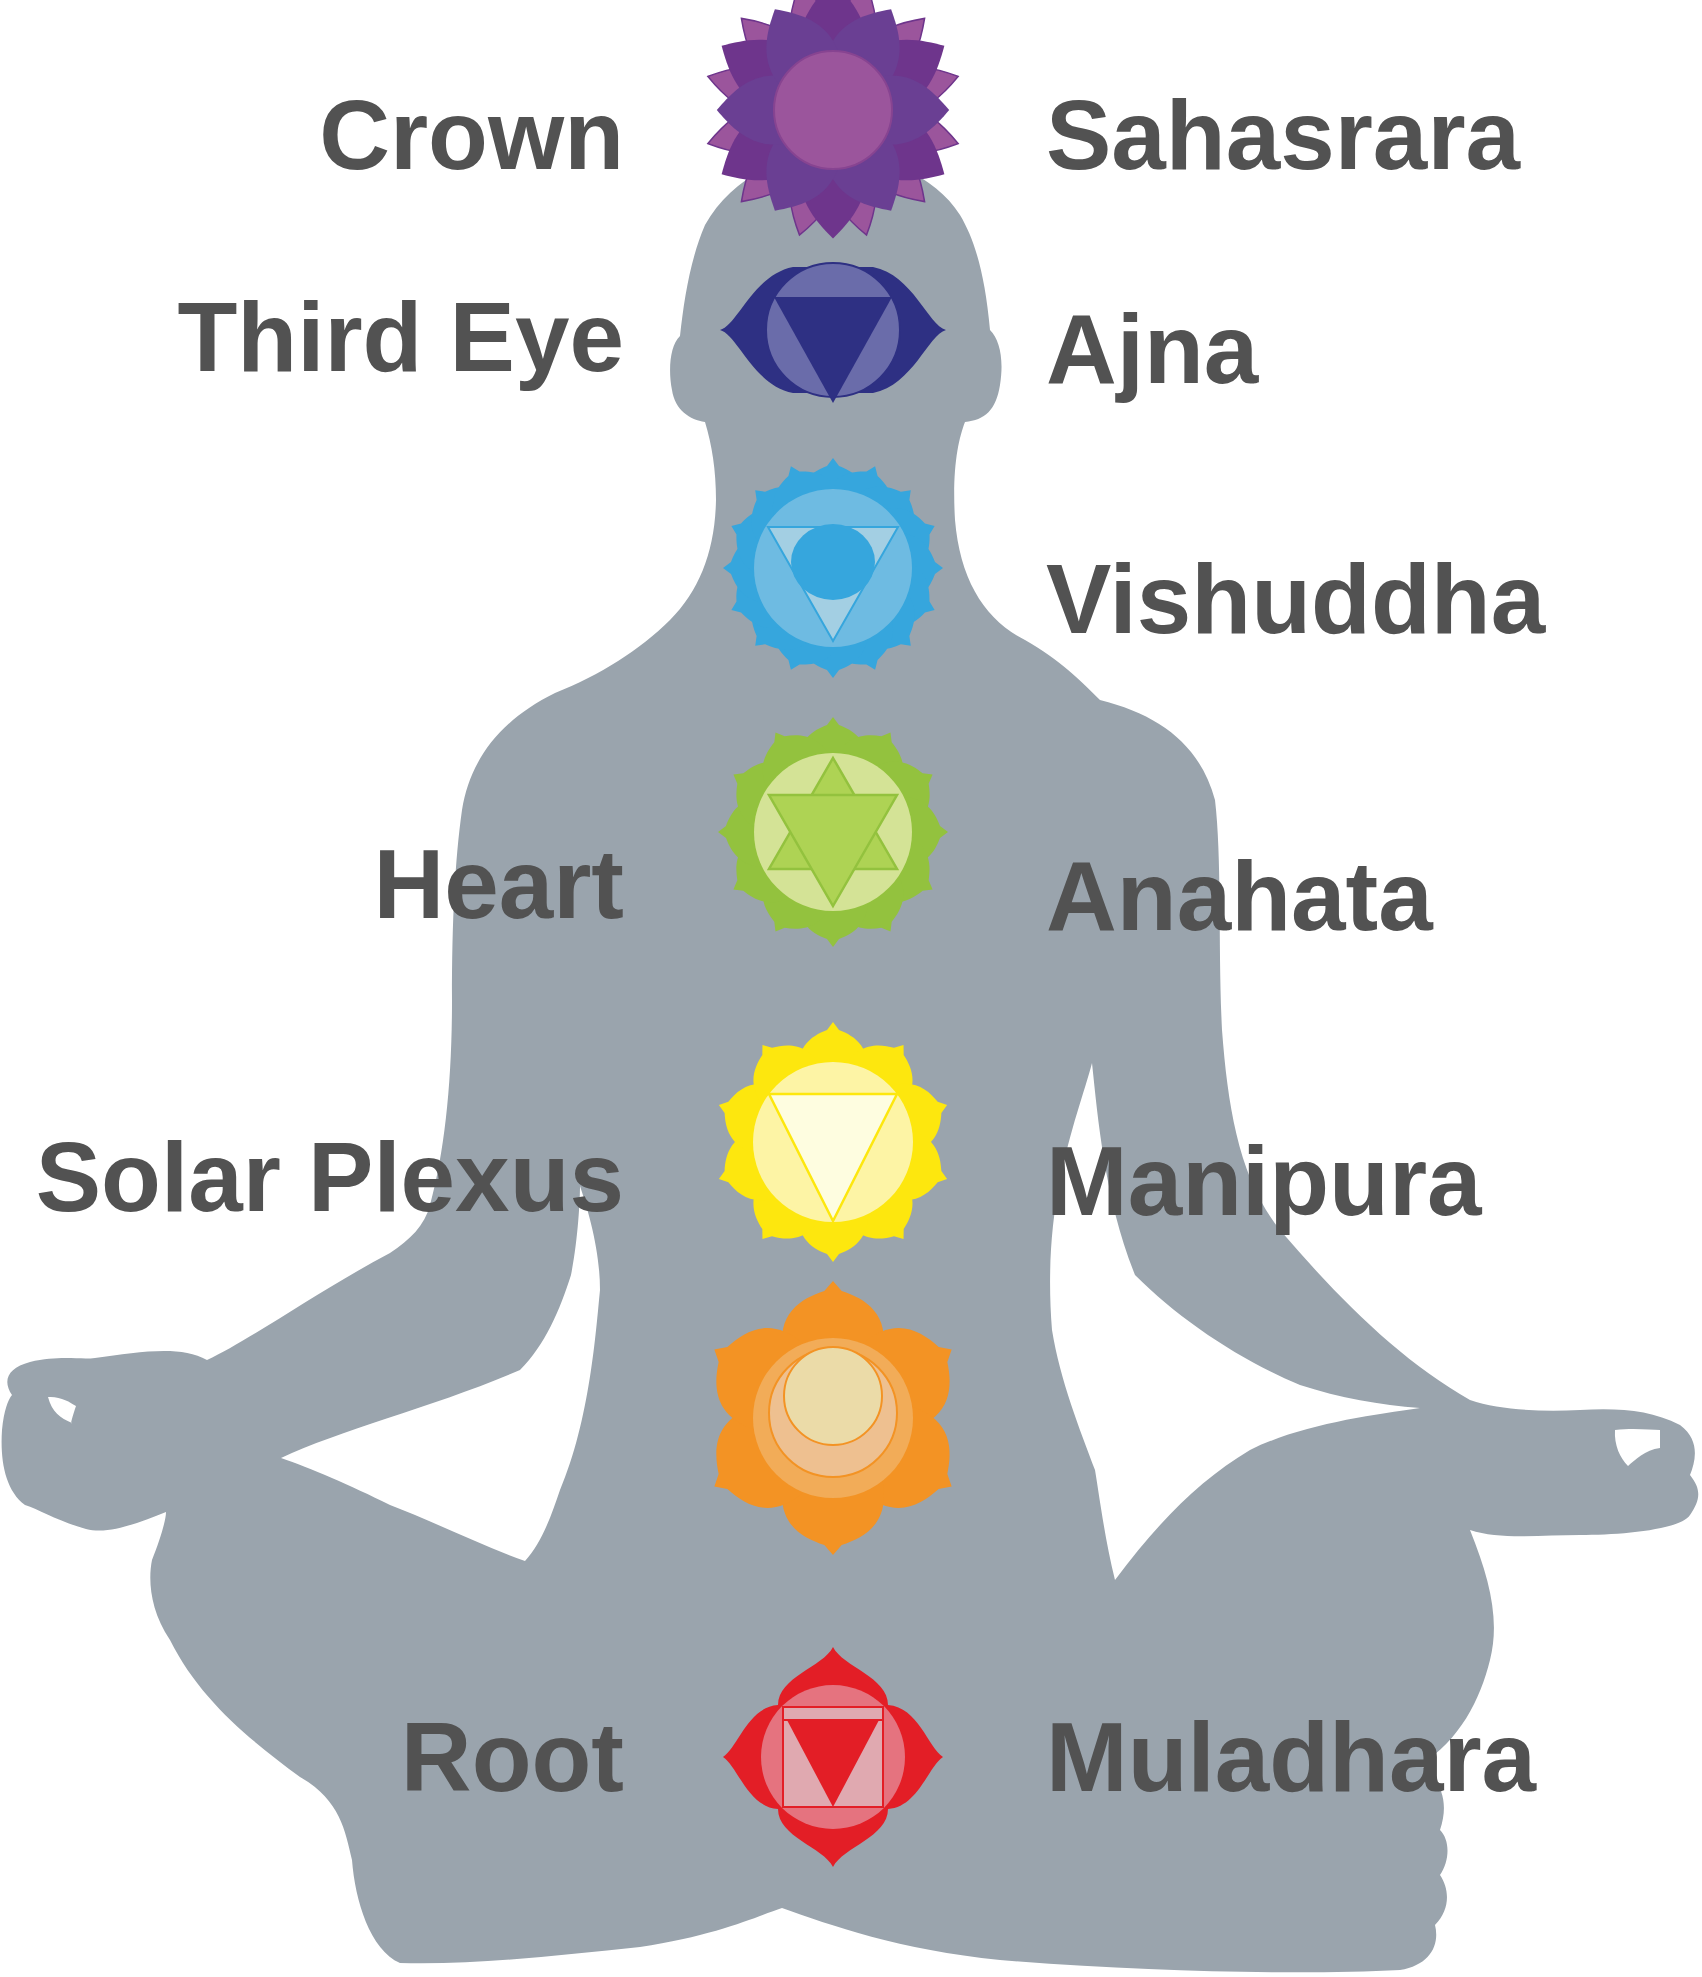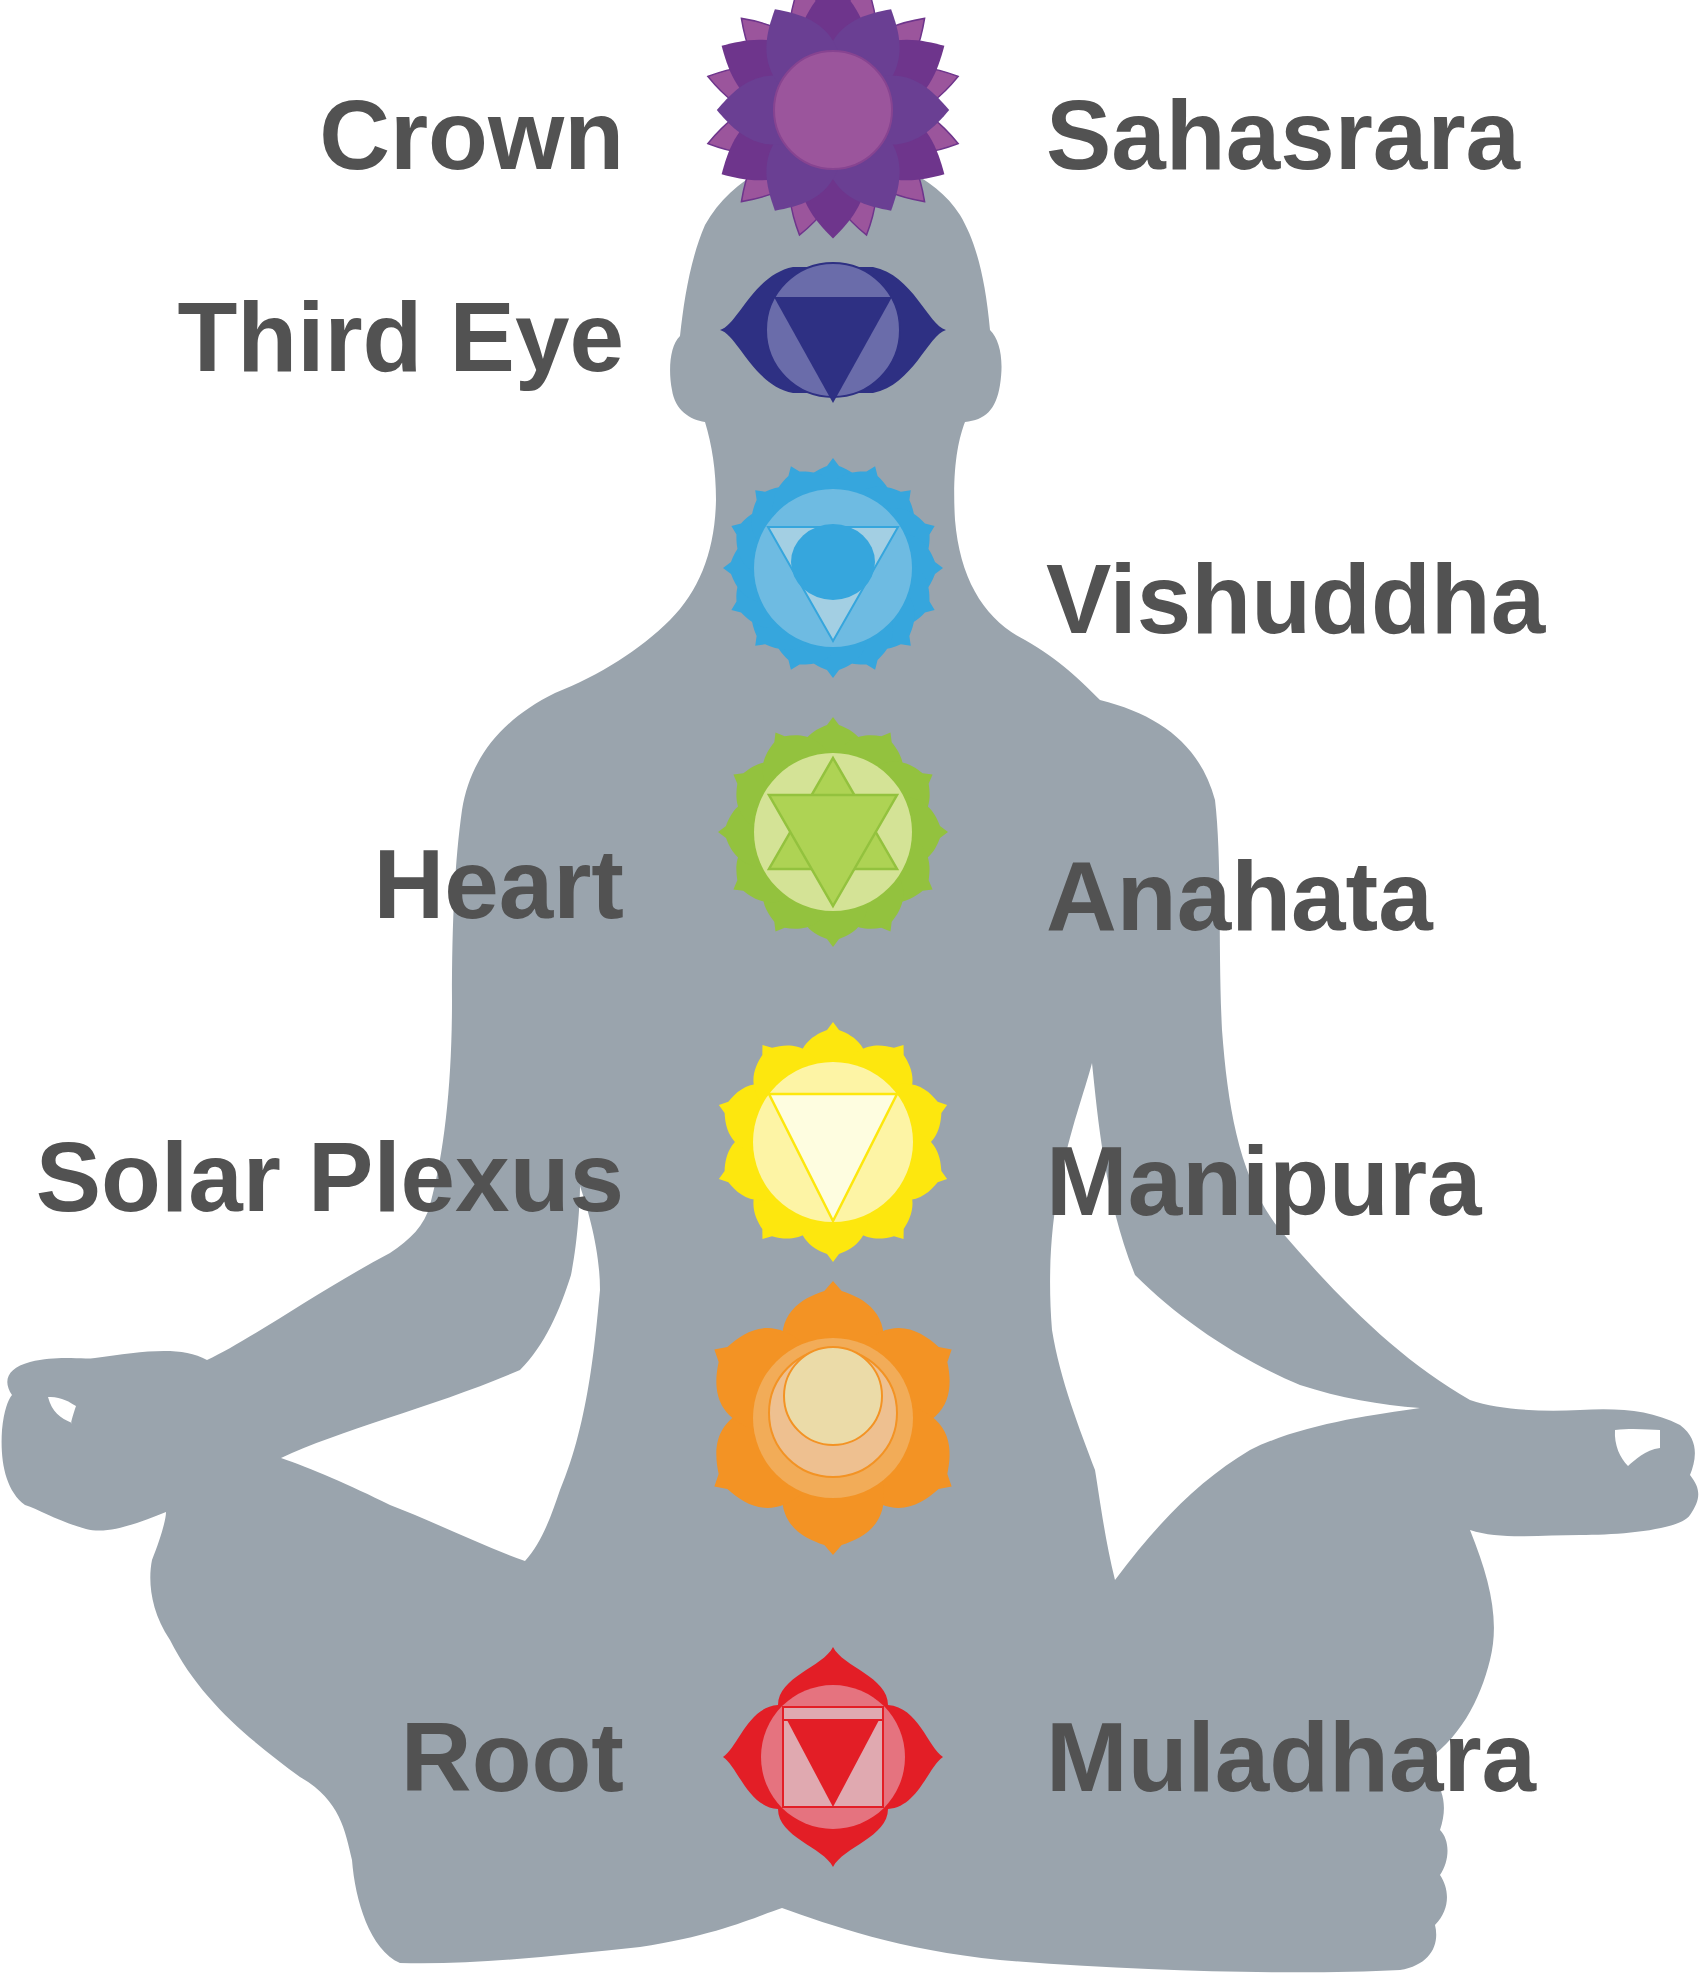--- a/index.html
+++ b/index.html
@@ -224,20 +224,21 @@
       <rect x="-50" y="-50" width="100" height="100" fill="#E0A9B0" stroke="#E31E26" stroke-width="2"></rect>
       <line x1="-50" y1="-37" x2="50" y2="-37" stroke="#E31E26" stroke-width="2"></line>
       <path fill="#E31E26" d="M -46 -37 L 46 -37 L 0 50 Z"></path>
     </g>
   </svg>
 
   <div class="label left" style="top:72px">Crown</div>
   <div class="label right" style="top:72px">Sahasrara</div>
 
   <div class="label left" style="top:274px">Third Eye</div>
+  <div class="label right" style="top:286px">Ajna</div>
 
   <div class="label right" style="top:536px">Vishuddha</div>
 
   <div class="label left" style="top:821px">Heart</div>
   <div class="label right" style="top:833px">Anahata</div>
 
   <div class="label left" style="top:1114px">Solar Plexus</div>
   <div class="label right" style="top:1118px">Manipura</div>
 
 

